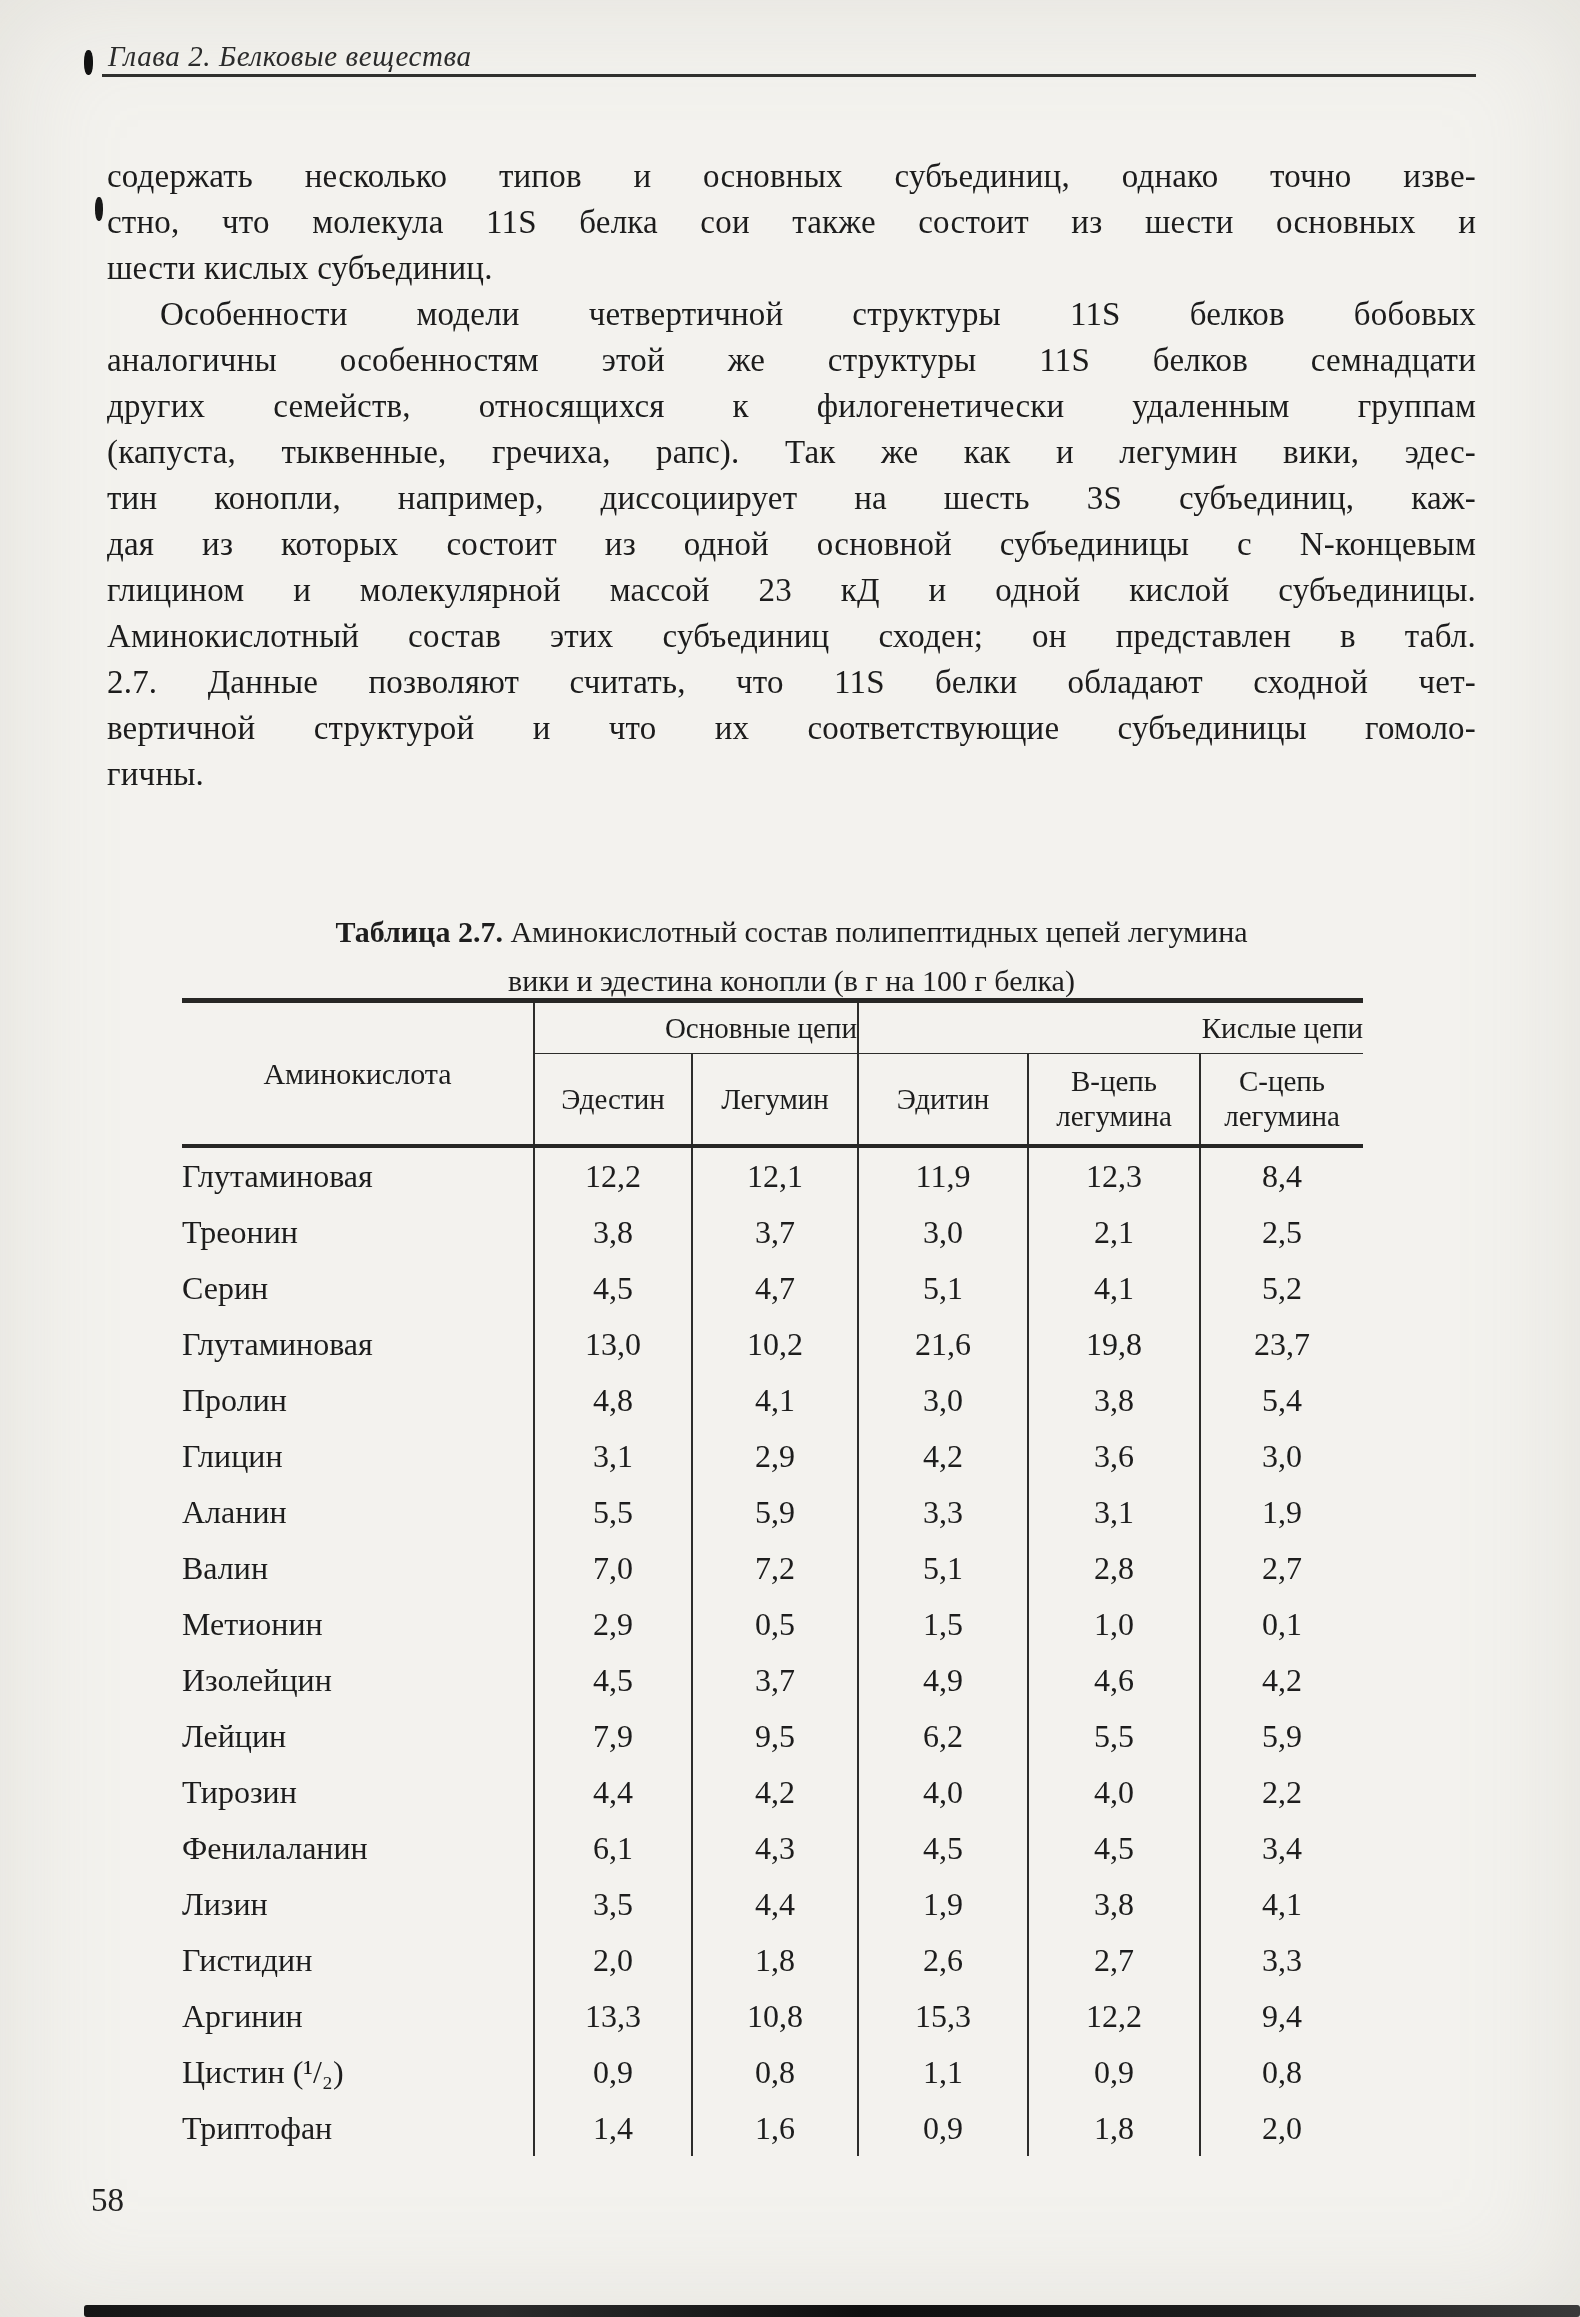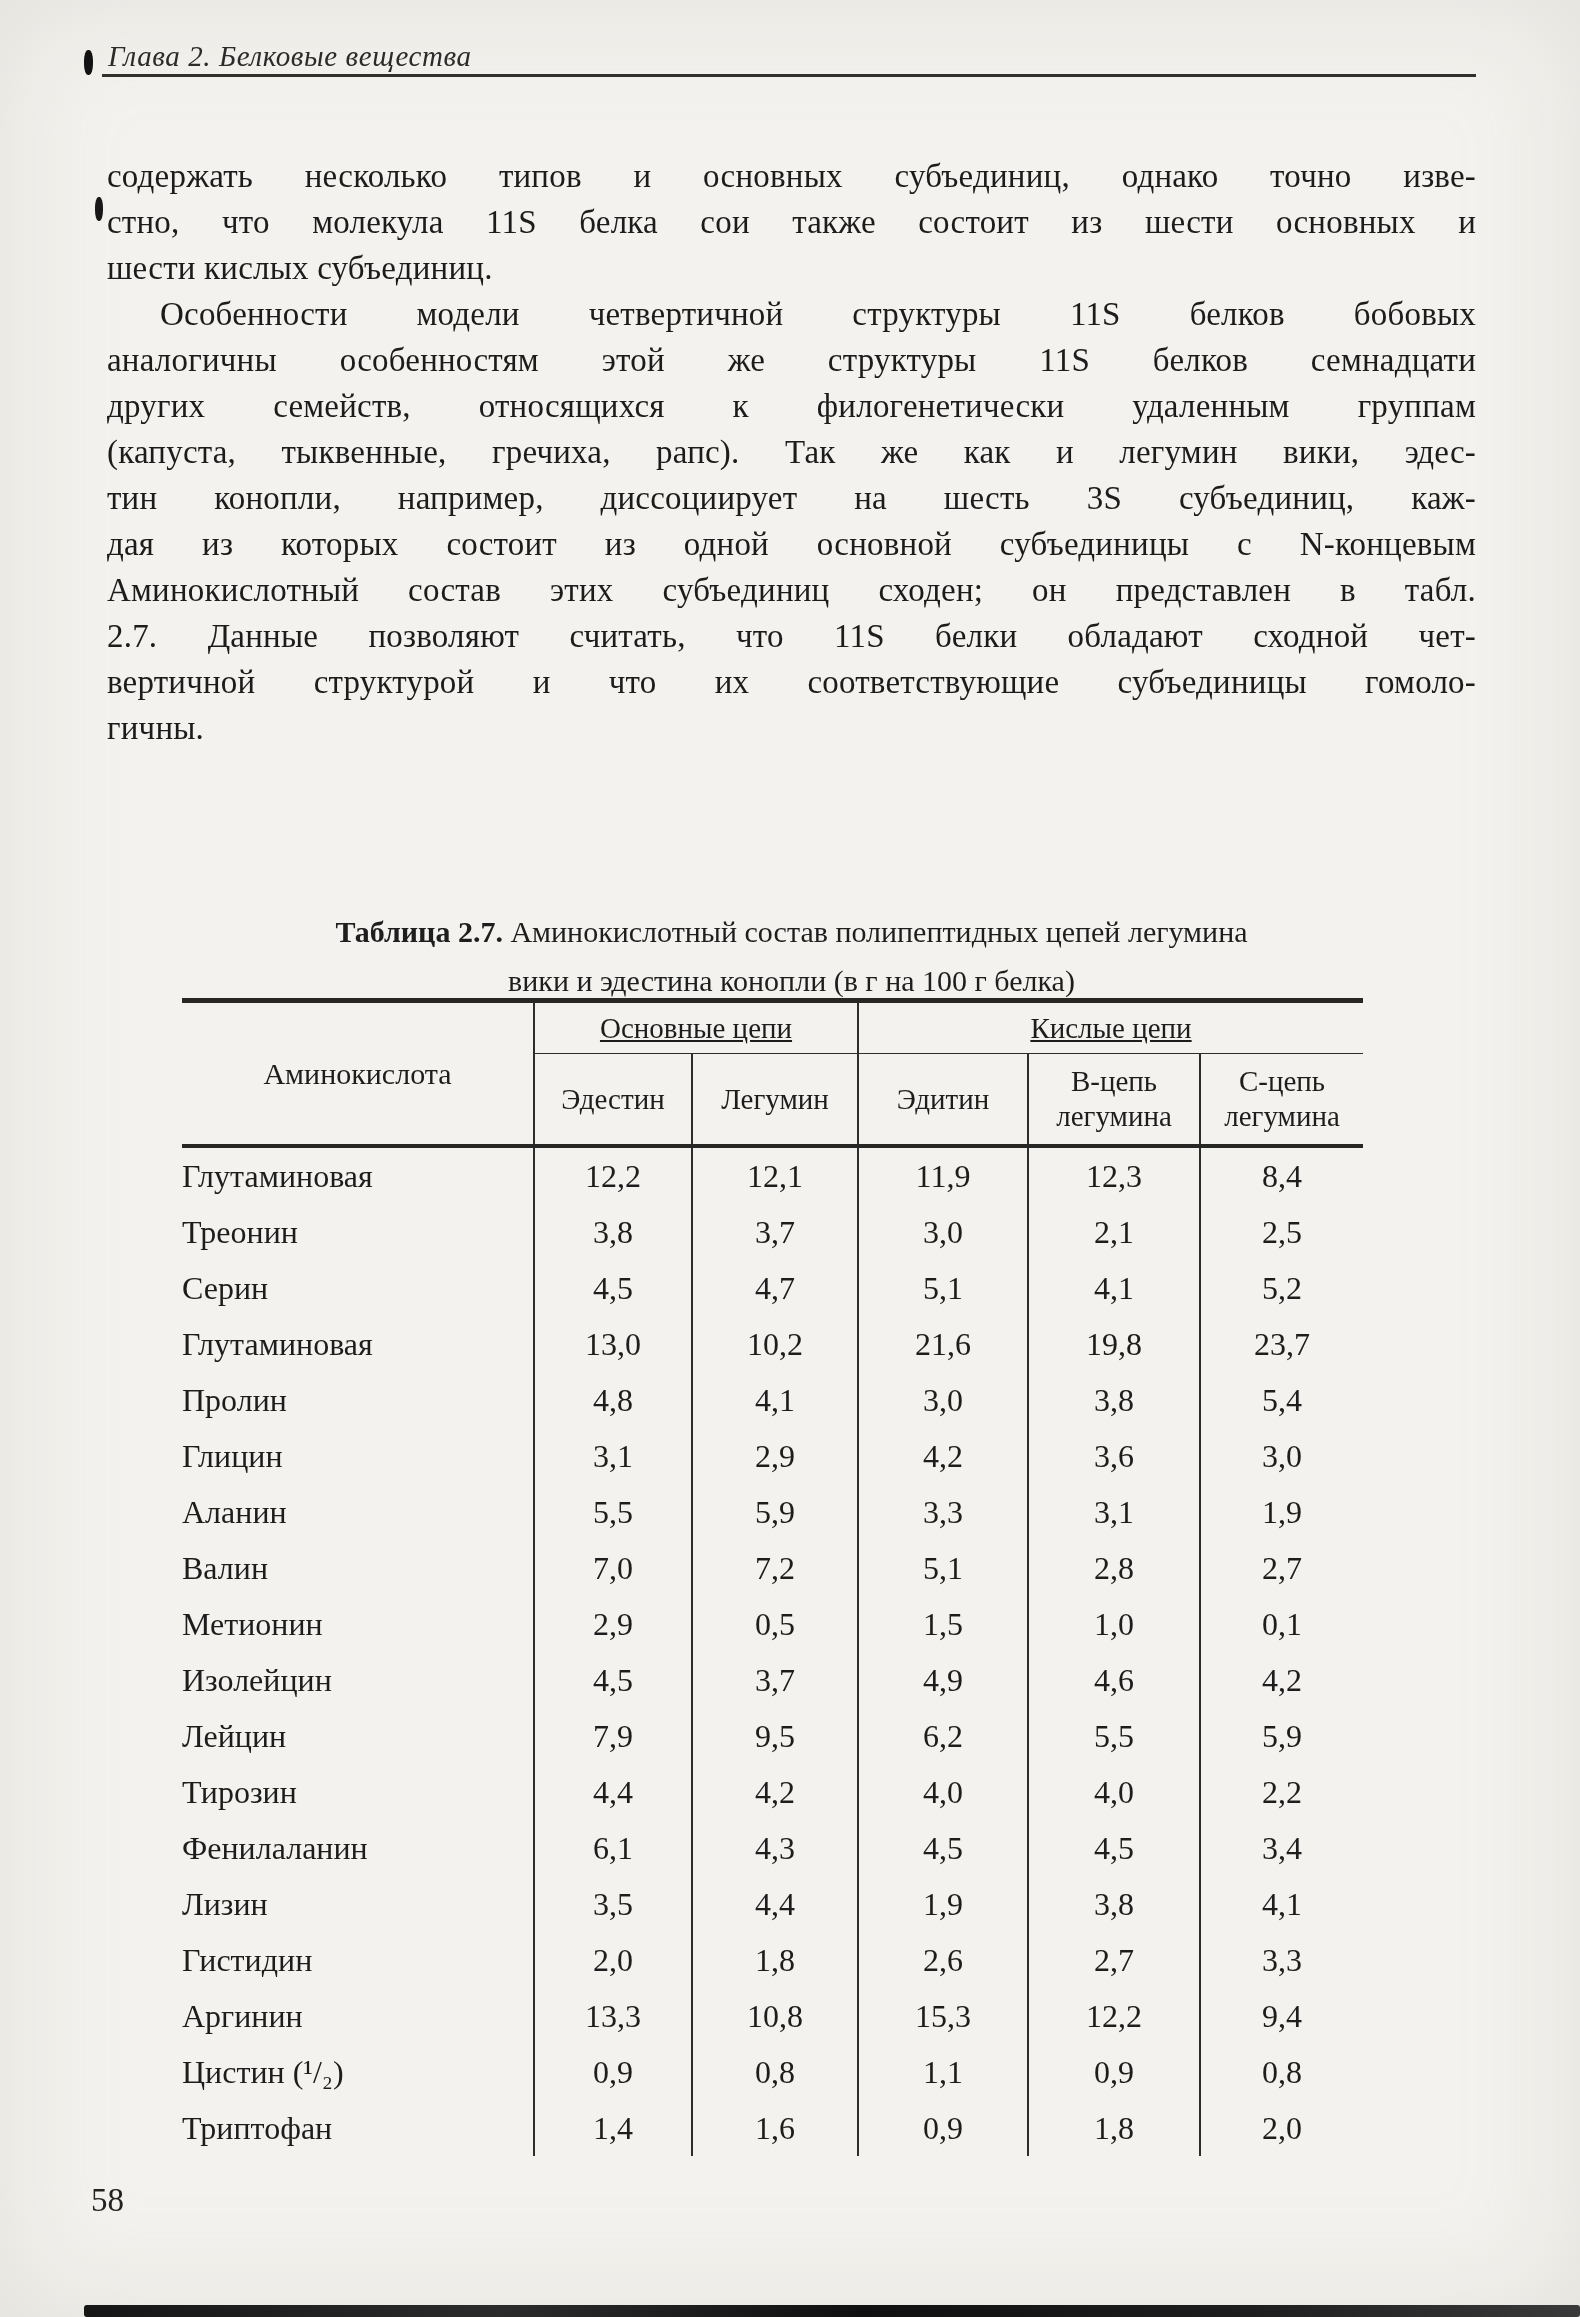--- a/index.html
+++ b/index.html
@@ -44,23 +44,22 @@
   .amino-table {
     position: absolute; left: 182px; top: 998px; width: 1181px;
     border-collapse: collapse; table-layout: fixed;
     color: #1d1d1d; border-top: 5.7px solid #272725;
   }
   .amino-table th, .amino-table td {
     font-weight: normal; padding: 0; overflow: hidden;
   }
   .vline { border-left: 2.9px solid #2d2d2b; }
   .th-group {
-    height: 50px; font-size: 29px; text-align: center;
+    height: 50px; font-size: 29px; text-align: right;
     border-bottom: 1.9px solid #2d2d2b;
-    text-decoration: underline;
   }
   .th-sub {
     height: 90px; font-size: 29px; text-align: center;
     vertical-align: middle; line-height: 35px;
     border-bottom: 4.8px solid #272725;
     padding: 0 9.6px;
   }
   .th-amino {
     font-size: 30px; text-align: center; vertical-align: middle;
     border-bottom: 4.8px solid #272725;
@@ -102,20 +101,21 @@
   <main class="bodytext" id="body-lines">
       <div class="tline just">содержать несколько типов и основных субъединиц, однако точно изве-</div>
       <div class="tline just">стно, что молекула 11S белка сои также состоит из шести основных и</div>
       <div class="tline">шести кислых субъединиц.</div>
       <div class="tline just ind">Особенности модели четвертичной структуры 11S белков бобовых</div>
       <div class="tline just">аналогичны особенностям этой же структуры 11S белков семнадцати</div>
       <div class="tline just">других семейств, относящихся к филогенетически удаленным группам</div>
       <div class="tline just">(капуста, тыквенные, гречиха, рапс). Так же как и легумин вики, эдес-</div>
       <div class="tline just">тин конопли, например, диссоциирует на шесть 3S субъединиц, каж-</div>
       <div class="tline just">дая из которых состоит из одной основной субъединицы с N-концевым</div>
+      <div class="tline just">глицином и молекулярной массой 23 кД и одной кислой субъединицы.</div>
       <div class="tline just">Аминокислотный состав этих субъединиц сходен; он представлен в табл.</div>
       <div class="tline just">2.7. Данные позволяют считать, что 11S белки обладают сходной чет-</div>
       <div class="tline just">вертичной структурой и что их соответствующие субъединицы гомоло-</div>
       <div class="tline">гичны.</div>
     </main>
 
   <div class="caption">
     <div class="caption-line">
       <span class="cap-bold">Таблица 2.7.</span>
       <span>Аминокислотный состав полипептидных цепей легумина</span>

